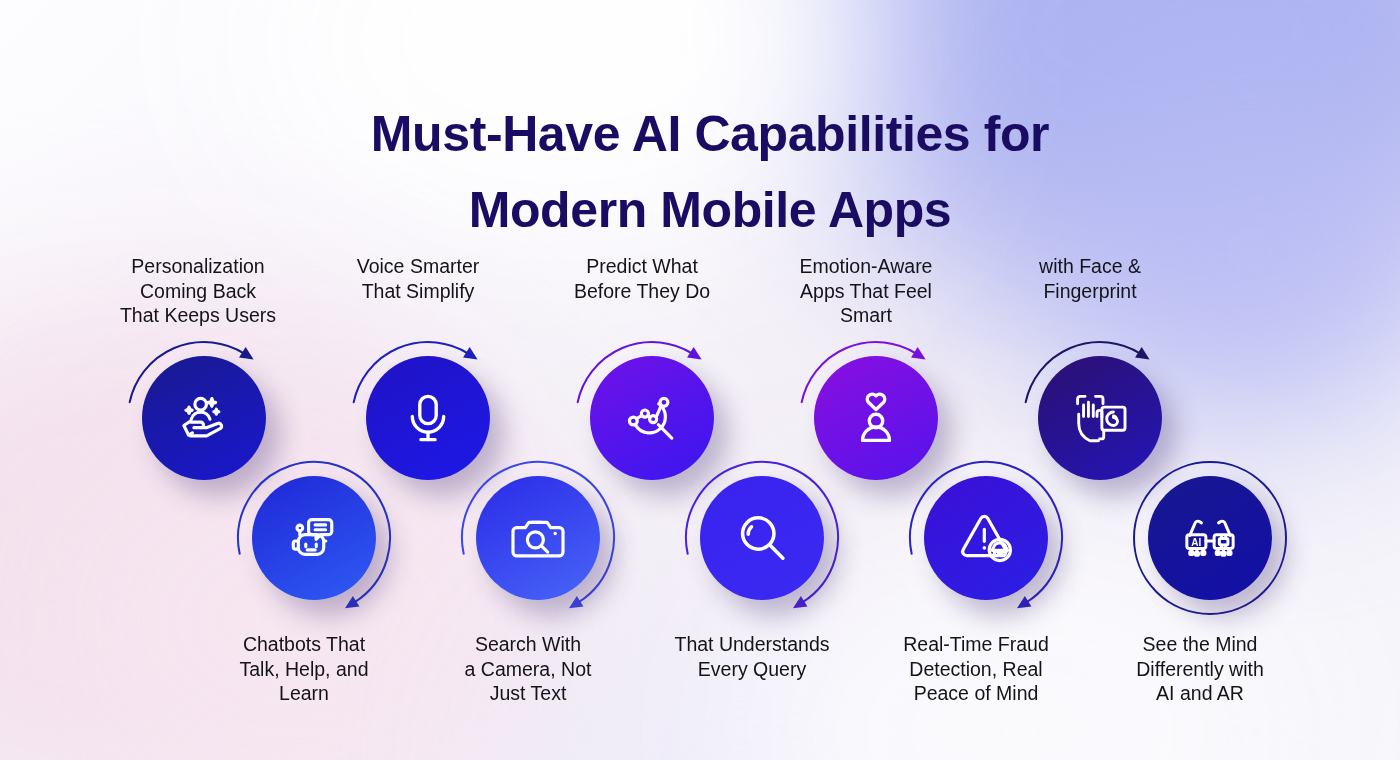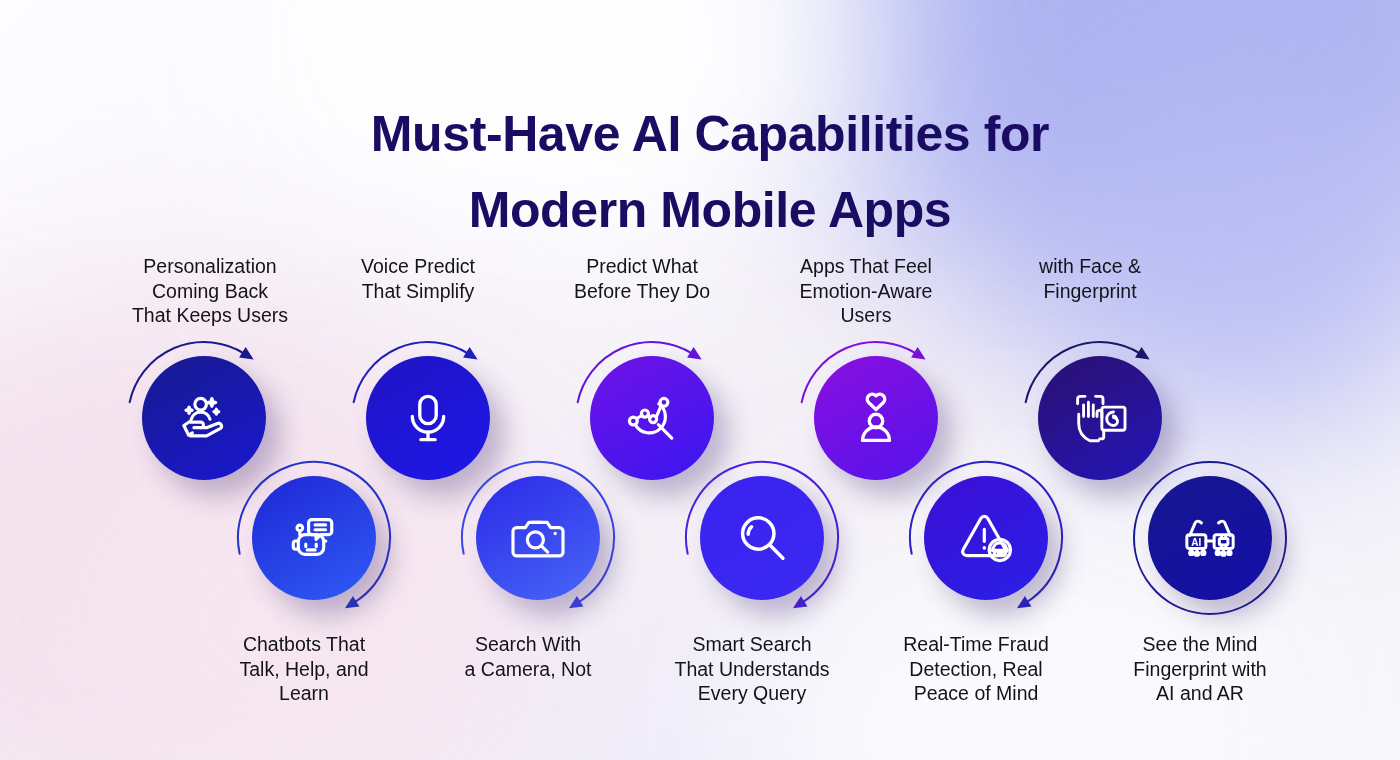--- a/index.html
+++ b/index.html
@@ -254,61 +254,61 @@
               <circle cx="11.4" cy="23.0" r=".9"></circle>
               <circle cx="19.2" cy="23.0" r=".9"></circle>
               <circle cx="22.2" cy="23.4" r=".9"></circle>
               <circle cx="25.4" cy="23.0" r=".9"></circle>
             </g>
           </svg>
         </div>
       </div>
     </div>
   <div id="caps">
-      <div class="cap cap-top" style="left: 100px; top: 254px;">
+      <div class="cap cap-top" style="left: 88px; top: 254px;">
         <div>Personalization</div>
         <div>Coming Back</div>
         <div>That Keeps Users</div>
       </div>
       <div class="cap" style="left: 194px; top: 632px;">
         <div>Chatbots That</div>
         <div>Talk, Help, and</div>
         <div>Learn</div>
       </div>
       <div class="cap cap-top" style="left: 308px; top: 254px;">
-        <div>Voice Predict</div>
+        <div>Voice Smarter</div>
         <div>That Simplify</div>
       </div>
       <div class="cap" style="left: 418px; top: 632px;">
         <div>Search With</div>
         <div>a Camera, Not</div>
+        <div>Just Text</div>
       </div>
       <div class="cap cap-top" style="left: 532px; top: 254px;">
         <div>Predict What</div>
         <div>Before They Do</div>
       </div>
       <div class="cap" style="left: 642px; top: 632px;">
-        <div>Smart Search</div>
         <div>That Understands</div>
         <div>Every Query</div>
       </div>
       <div class="cap cap-top" style="left: 756px; top: 254px;">
+        <div>Emotion-Aware</div>
         <div>Apps That Feel</div>
-        <div>Emotion-Aware</div>
-        <div>Users</div>
+        <div>Smart</div>
       </div>
       <div class="cap" style="left: 866px; top: 632px;">
         <div>Real-Time Fraud</div>
         <div>Detection, Real</div>
         <div>Peace of Mind</div>
       </div>
       <div class="cap cap-top" style="left: 980px; top: 254px;">
         <div>with Face &amp;</div>
         <div>Fingerprint</div>
       </div>
       <div class="cap" style="left: 1090px; top: 632px;">
         <div>See the Mind</div>
-        <div>Fingerprint with</div>
+        <div>Differently with</div>
         <div>AI and AR</div>
       </div>
     </div>
 
 </div>
 
 </body></html>

